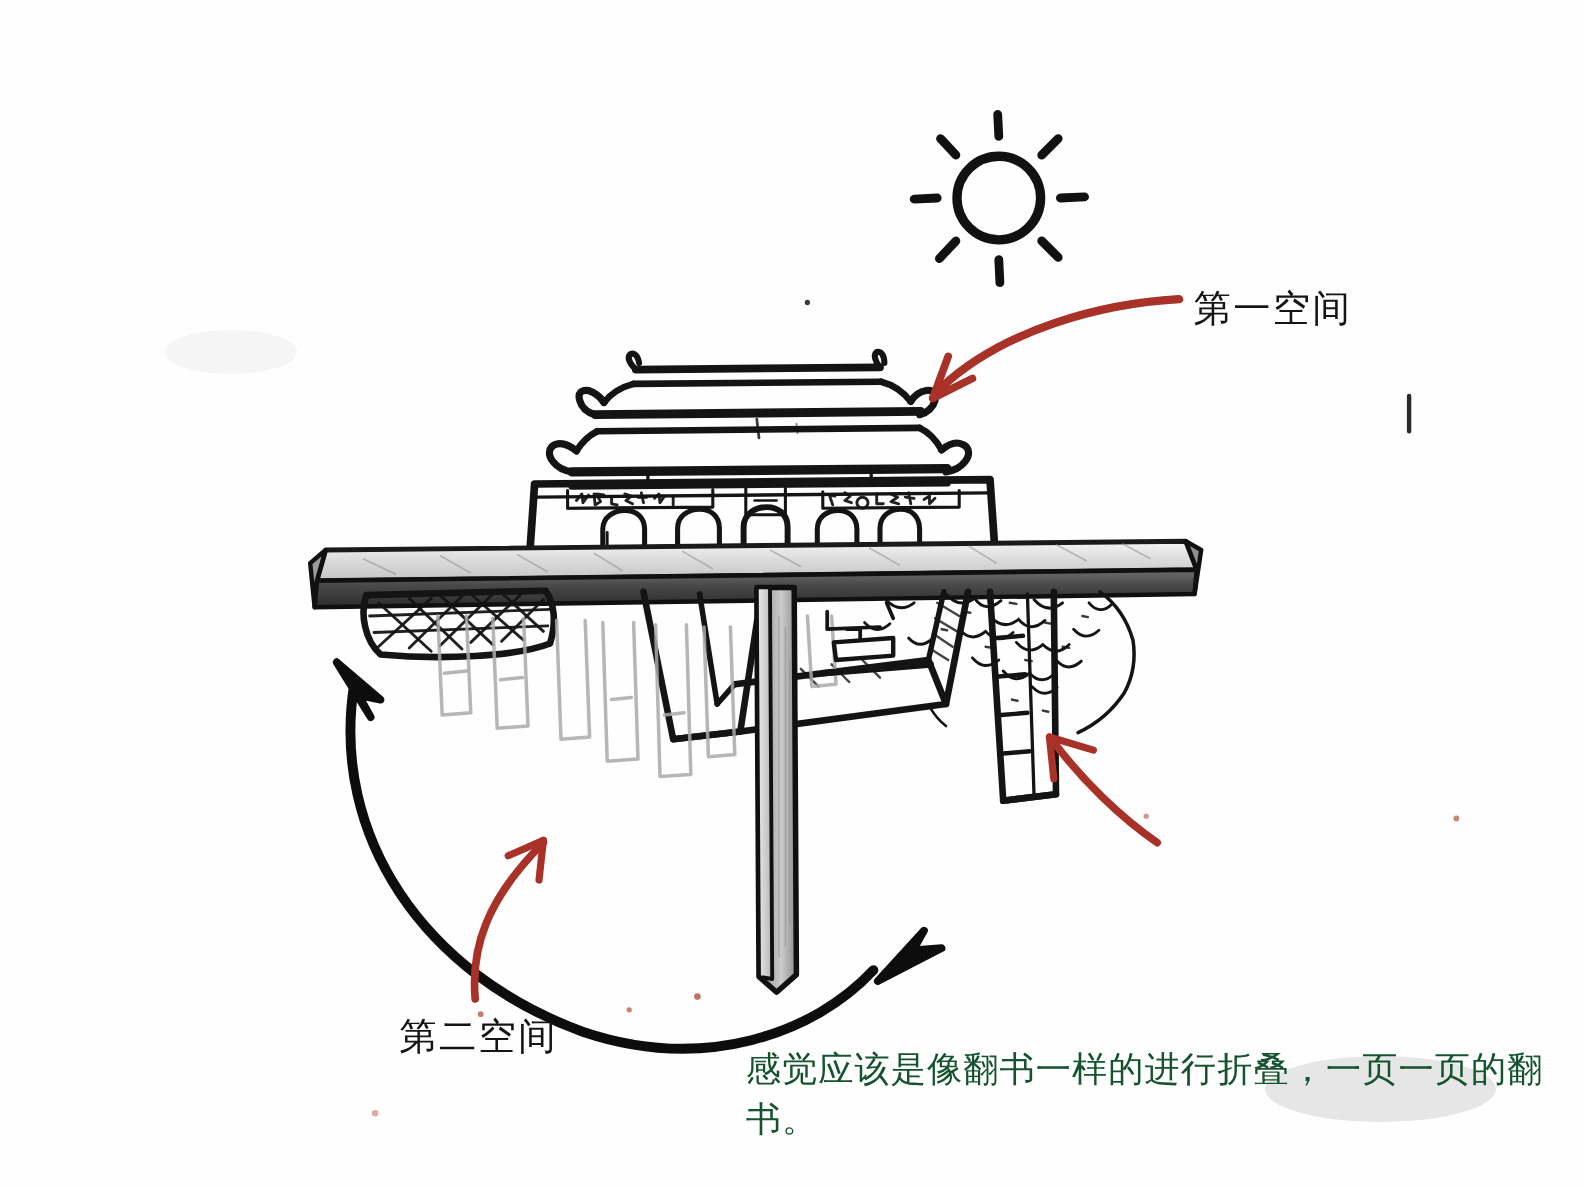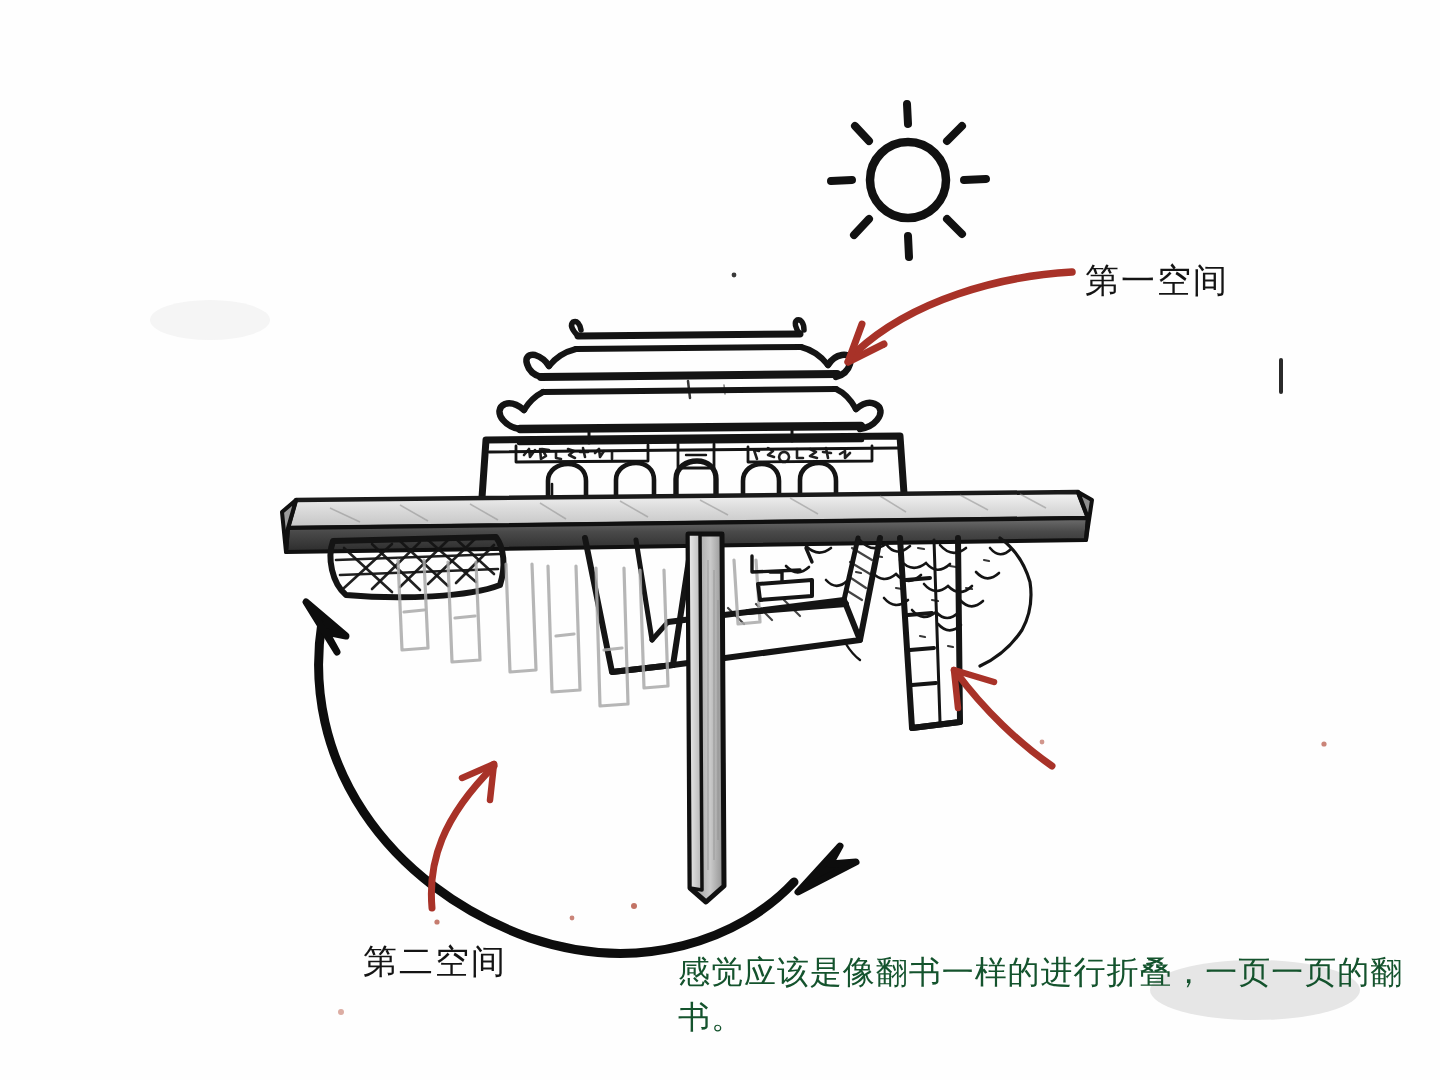--- a/index.html
+++ b/index.html
@@ -28,21 +28,21 @@
   .label {
     position: absolute;
     color: #141414;
     font-family: "Liberation Serif", "DejaVu Serif", serif;
     font-weight: 400;
     white-space: nowrap;
     letter-spacing: 0.06em;
     -webkit-font-smoothing: antialiased;
   }
   #label-space-1 { left: 1085px; top: 258px; font-size: 34px; }
-  #label-space-2 { left: 363px;  top: 920px; font-size: 34px; margin-top: 19px; }
+  #label-space-2 { left: 363px;  top: 920px; font-size: 34px; }
   #label-space-3 { left: 1075px; top: 760px; font-size: 34px; }
   #caption {
     position: absolute;
     left: 678px;
     top: 950px;
     width: 740px;
     color: #14532d;
     font-family: Liberation Sans, sans-serif;
     font-size: 32px;
     line-height: 1.42;

